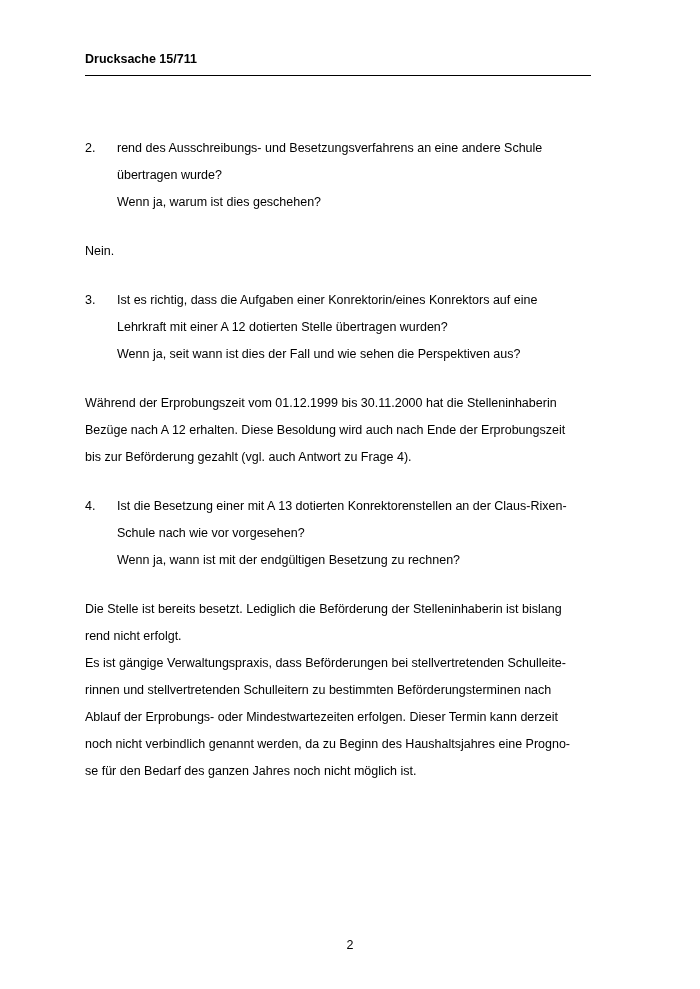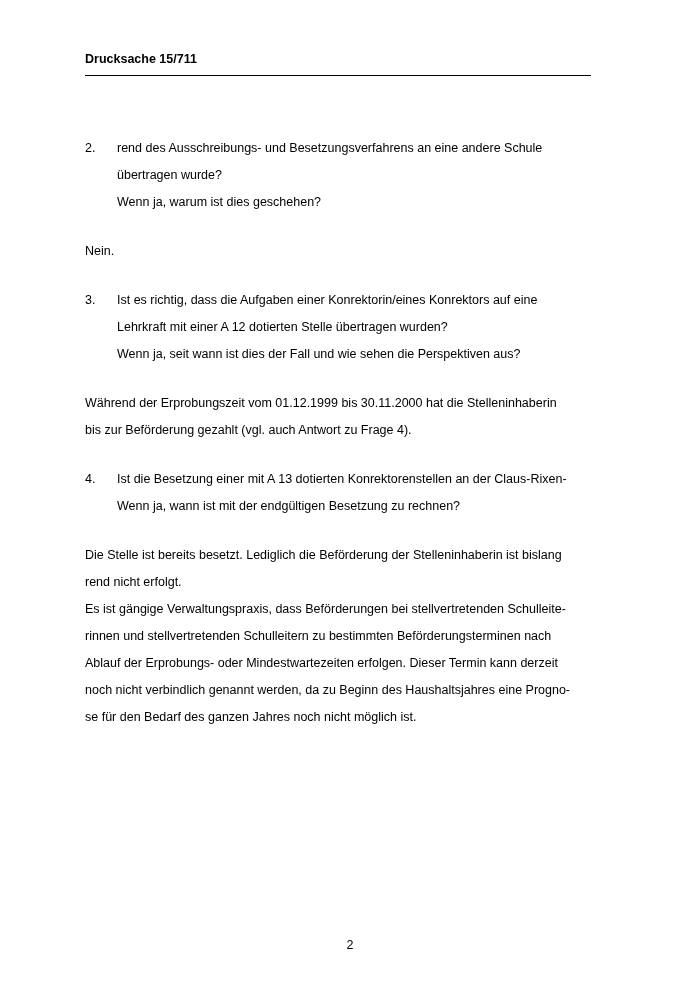--- a/index.html
+++ b/index.html
@@ -80,26 +80,28 @@
 
     <div class="block question">
       <span class="qnum">3.</span>
       <div class="line">Ist es richtig, dass die Aufgaben einer Konrektorin/eines Konrektors auf eine</div>
       <div class="line">Lehrkraft mit einer A 12 dotierten Stelle übertragen wurden?</div>
       <div class="line">Wenn ja, seit wann ist dies der Fall und wie sehen die Perspektiven aus?</div>
     </div>
 
     <div class="block answer">
       <div class="line">Während der Erprobungszeit vom 01.12.1999 bis 30.11.2000 hat die Stelleninhaberin</div>
+      <div class="line">Bezüge nach A 12 erhalten. Diese Besoldung wird auch nach Ende der Erprobungszeit</div>
       <div class="line">bis zur Beförderung gezahlt (vgl. auch Antwort zu Frage 4).</div>
     </div>
 
     <div class="block question">
       <span class="qnum">4.</span>
       <div class="line">Ist die Besetzung einer mit A 13 dotierten Konrektorenstellen an der Claus-Rixen-</div>
+      <div class="line">Schule nach wie vor vorgesehen?</div>
       <div class="line">Wenn ja, wann ist mit der endgültigen Besetzung zu rechnen?</div>
     </div>
 
     <div class="block answer">
       <div class="line">Die Stelle ist bereits besetzt. Lediglich die Beförderung der Stelleninhaberin ist bislang</div>
       <div class="line">rend nicht erfolgt.</div>
       <div class="line">Es ist gängige Verwaltungspraxis, dass Beförderungen bei stellvertretenden Schulleite-</div>
       <div class="line">rinnen und stellvertretenden Schulleitern zu bestimmten Beförderungsterminen nach</div>
       <div class="line">Ablauf der Erprobungs- oder Mindestwartezeiten erfolgen. Dieser Termin kann derzeit</div>
       <div class="line">noch nicht verbindlich genannt werden, da zu Beginn des Haushaltsjahres eine Progno-</div>

